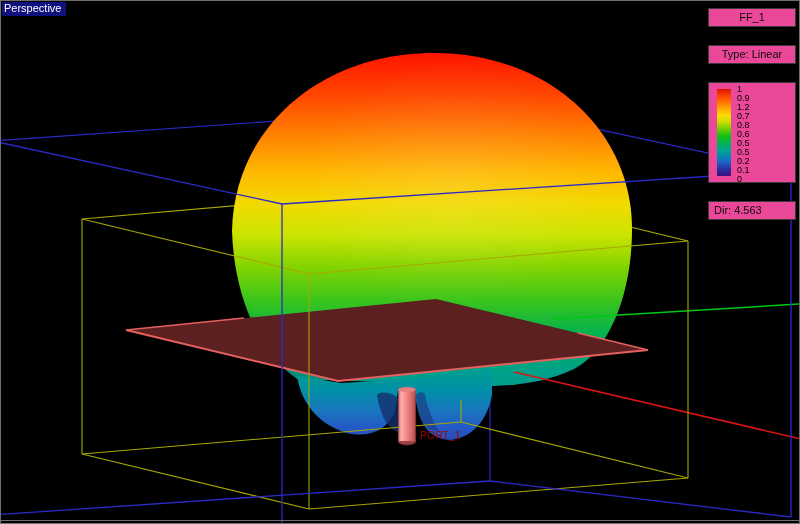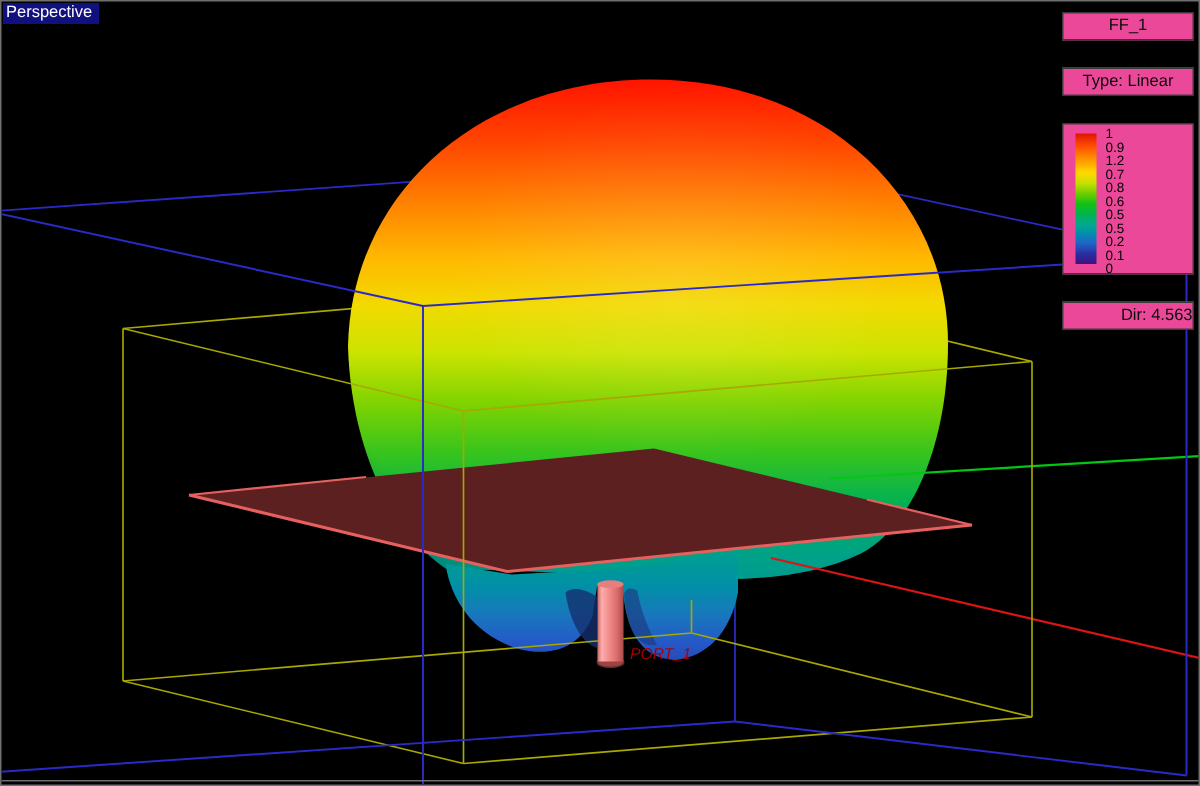--- a/index.html
+++ b/index.html
@@ -1,28 +1,28 @@
 <!DOCTYPE html>
 <html><head>
 <meta charset="utf-8">
 <style>
   html,body{margin:0;padding:0;background:#000;}
   #window{position:relative;width:800px;height:524px;background:#000;overflow:hidden;
           box-sizing:border-box;border:1px solid #6f6f6f;font-family:"Liberation Sans",sans-serif;}
-  #viewport{position:absolute;left:0;top:0;width:800px;height:524px;font-style:italic;}
+  #viewport{position:absolute;left:0;top:0;width:800px;height:524px;}
   
   .view-label{position:absolute;left:1px;top:1px;background:#10107e;color:#fff;
               font-size:11px;line-height:13px;padding:0 5px 1px 2px;}
   
   .legend{position:absolute;left:707px;top:7px;width:88px;}
   .lbox{box-sizing:border-box;width:88px;border:1px solid #3a3a3a;background:#ec4899;
         color:#0a0a0a;font-size:11px;margin-bottom:18px;}
   .lbox.title,.lbox.type{height:19px;line-height:17px;text-align:center;}
   .lbox.scale{height:101px;position:relative;}
-  .lbox.dir{height:19px;line-height:17px;padding-left:19px;text-align:right;}
+  .lbox.dir{height:19px;line-height:17px;padding-left:5px;text-align:left;}
   .swatch{position:absolute;left:8px;top:6px;width:14px;height:87px;
     background:linear-gradient(to bottom,
       #e01400 0%, #ff5000 10%, #ff9600 20%, #ffd800 30%, #c8e000 38%,
       #6cce00 46%, #14c014 54%, #00b450 62%, #00a890 70%, #0092a8 76%,
       #1e64c8 84%, #2830a0 92%, #401080 100%);}
   .ticks{position:absolute;left:28px;top:2px;height:96px;display:flex;
          flex-direction:column;justify-content:space-between;}
   .ticks span{font-size:9px;line-height:9px;color:#000;}
   
   .bottom-line{position:absolute;left:0;top:519px;width:800px;height:1px;background:#6f6f6f;}

